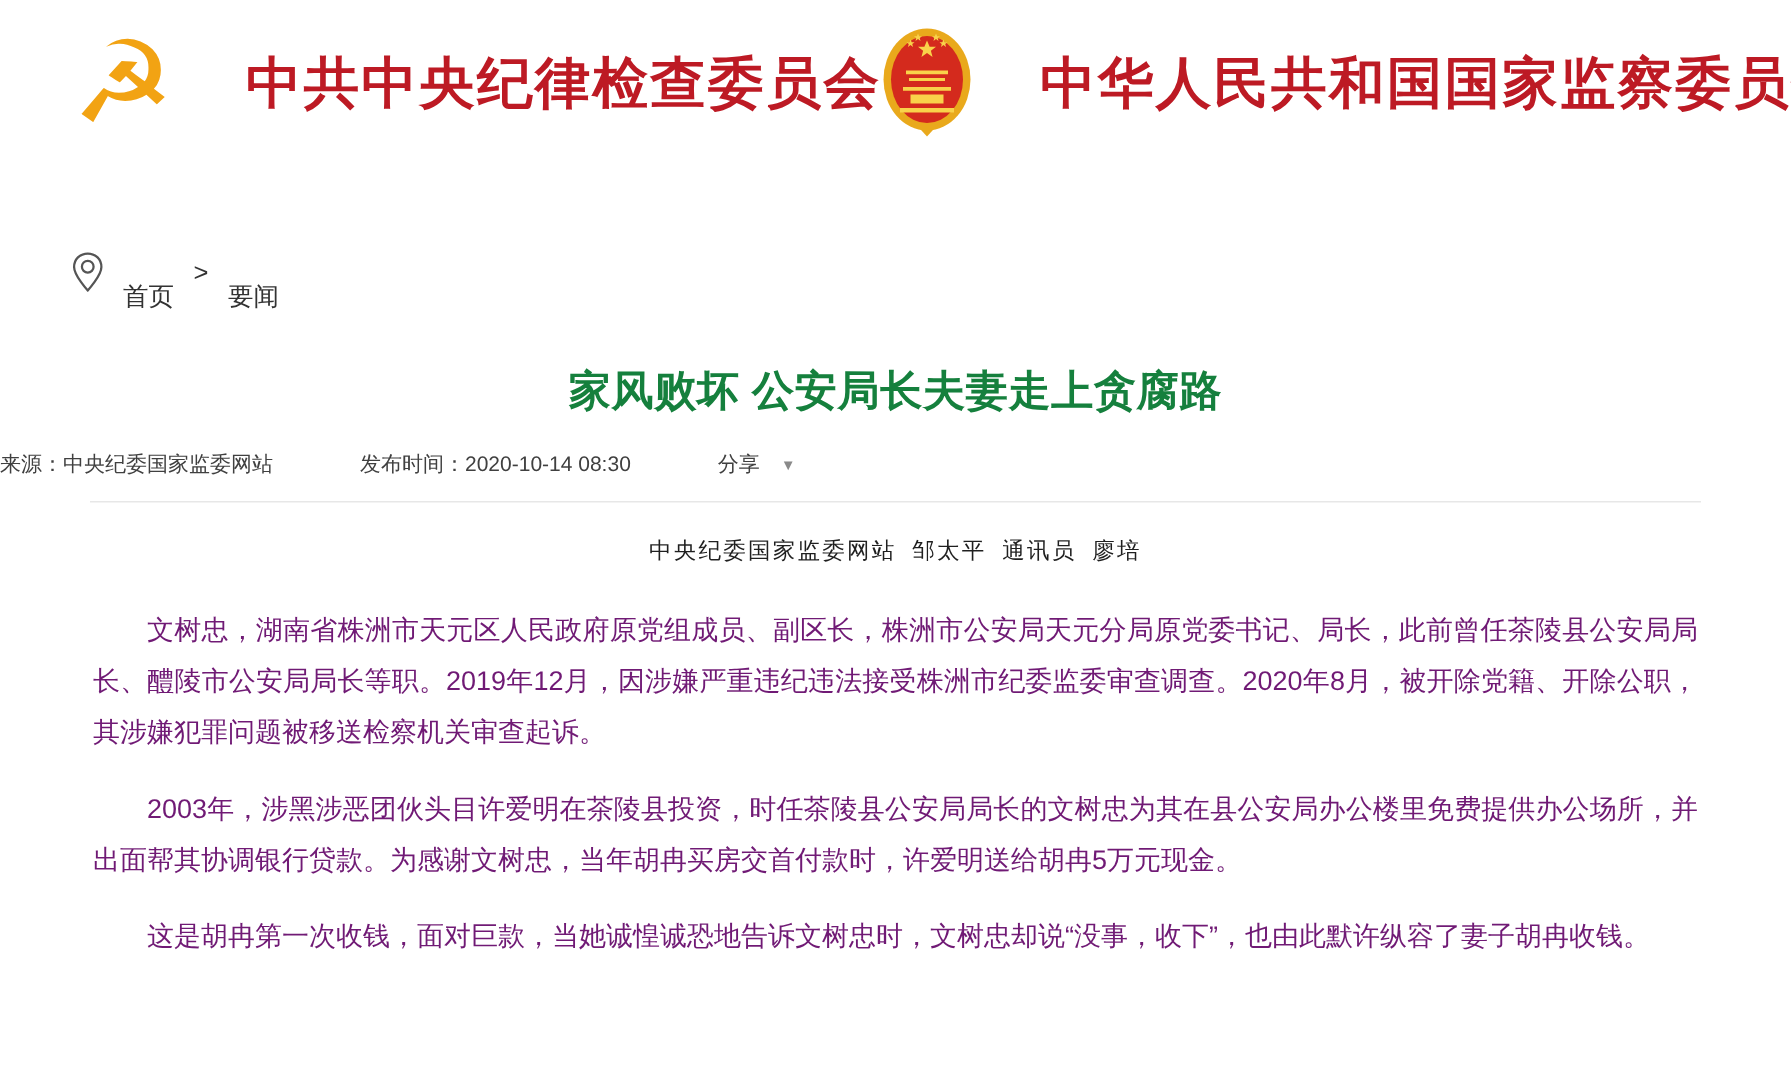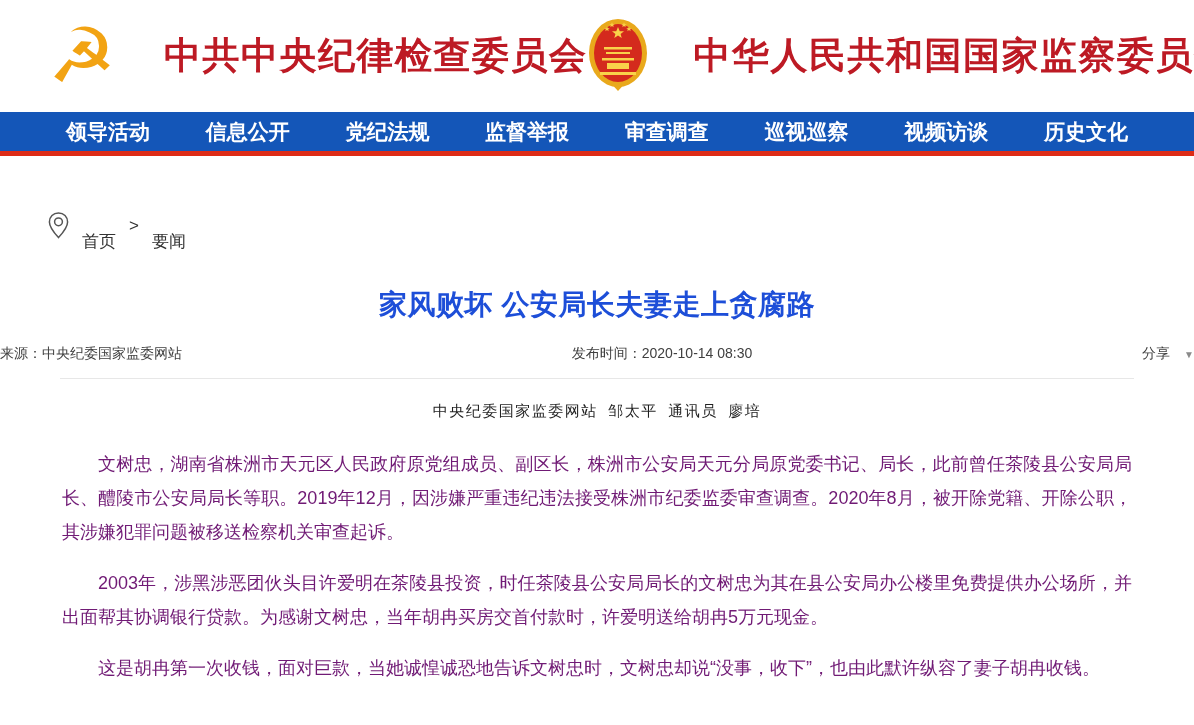--- a/index.html
+++ b/index.html
@@ -46,25 +46,25 @@
     display: flex; align-items: center; gap: 13px;
     padding: 42px 0 0 48px;
     color: #333; font-size: 17px;
   }
   .breadcrumb a { color: #333; text-decoration: none; cursor: pointer; margin-top: 32px; }
   .crumb-sep { color: #333; }
 
   
   .article-title {
     text-align: center;
-    color: #1d4ed8; font-size: 28px; font-weight: bold;
+    color: #15803d; font-size: 28px; font-weight: bold;
     margin-top: 33px; letter-spacing: 0.5px;
   }
   .meta {
-    display: flex; justify-content: space-between; align-items: center; gap: 58px;
+    display: flex; justify-content: flex-start; align-items: center; gap: 58px;
     margin-top: 21px;
     color: #404040; font-size: 14px;
   }
   .share { display: flex; align-items: center; gap: 14px; cursor: pointer; color: #404040; }
   .caret { font-size: 10px; color: #8a8a8a; }
   .divider { border-bottom: 1px solid #e7e7e7; margin: 15px 60px 0 60px; }
 
   .byline {
     text-align: center;
     font-family: Liberation Mono, monospace;
@@ -109,30 +109,20 @@
         <rect x="16" y="30" width="28" height="2.5" fill="#f9d24a"></rect>
         <rect x="18" y="35" width="24" height="2" fill="#f9d24a"></rect>
         <rect x="14" y="41" width="32" height="2.5" fill="#f9d24a"></rect>
         <rect x="19" y="46" width="22" height="6" fill="#f9d24a"></rect>
         <rect x="12" y="55" width="36" height="3" fill="#f9d24a"></rect>
       </svg>
       <span class="org-title">中华人民共和国国家监察委员会</span>
     </a>
   </header>
 
-  <nav class="nav">
-    <a>领导活动</a>
-    <a>信息公开</a>
-    <a>党纪法规</a>
-    <a>监督举报</a>
-    <a>审查调查</a>
-    <a>巡视巡察</a>
-    <a>视频访谈</a>
-    <a>历史文化</a>
-  </nav>
 
   <div class="breadcrumb">
     <svg width="21" height="27" viewBox="0 0 21 27">
       <path d="M10.5 1 C5.2 1 1.4 4.9 1.4 10 C1.4 15.7 10.5 25.6 10.5 25.6 C10.5 25.6 19.6 15.7 19.6 10 C19.6 4.9 15.8 1 10.5 1 Z" fill="none" stroke="#555" stroke-width="1.5"></path>
       <circle cx="10.5" cy="9.8" r="3.9" fill="none" stroke="#555" stroke-width="1.5"></circle>
     </svg>
     <a>首页</a>
     <span class="crumb-sep">&gt;</span>
     <a>要闻</a>
   </div>

